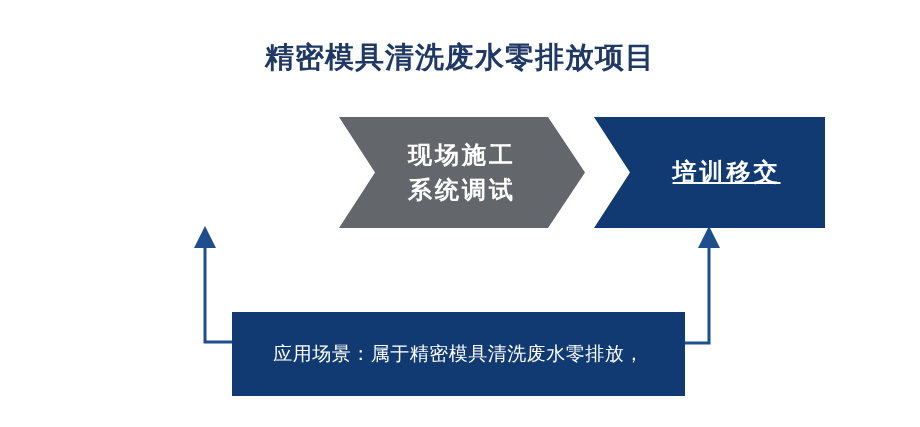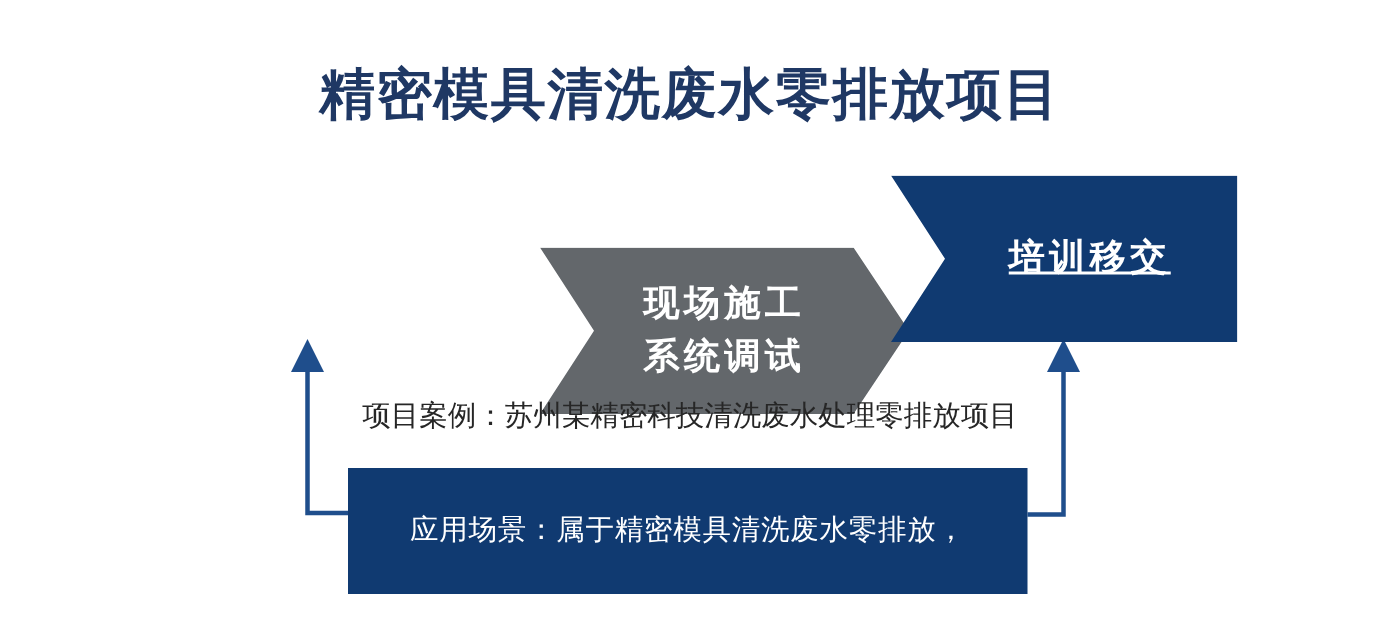--- a/index.html
+++ b/index.html
@@ -23,21 +23,21 @@
     background: #ffffff;
   }
 
   
   .slide-title {
     position: absolute;
     left: 0;
     top: 38px;
     width: 920px;
     text-align: center;
-    font-size: 37px;
+    font-size: 29px;
     font-weight: 700;
     letter-spacing: 1px;
     color: #1f3864;
     white-space: nowrap;
   }
 
   
   .process-row {
     position: absolute;
     left: 0;
@@ -67,27 +67,26 @@
   
   .chev-1 {
     left: 93px;
     width: 245px;
     background: #103A71;
     clip-path: polygon(0 0, 208px 0, 245px 50%, 208px 100%, 0 100%);
     padding-right: 34px;
   }
   
   .chev-2 {
-    left: 360px;
+    left: 339px;
     width: 246px;
     background: #63676B;
     clip-path: polygon(0 0, 209px 0, 246px 50%, 209px 100%, 0 100%, 36px 50%);
     padding-left: 30px;
     padding-right: 30px;
-    margin-top: 48px;
   }
   
   .chev-3 {
     left: 594px;
     width: 231px;
     background: #103A71;
     clip-path: polygon(0 0, 231px 0, 231px 100%, 0 100%, 36px 50%);
     padding-left: 34px;
     text-decoration: underline;
   }
@@ -164,19 +163,18 @@
       <div class="line">现场施工</div>
       <div class="line">系统调试</div>
     </div>
 
     <div class="chevron chev-3">
       <div class="line">培训移交</div>
     </div>
 
   </div>
 
-  <div class="case-caption">项目案例：苏州某精密科技清洗废水处理零排放项目</div>
 
   <div class="callout">
     <div class="line">应用场景：属于精密模具清洗废水零排放，</div>
   </div>
 
 </div>
 
 </body></html>

